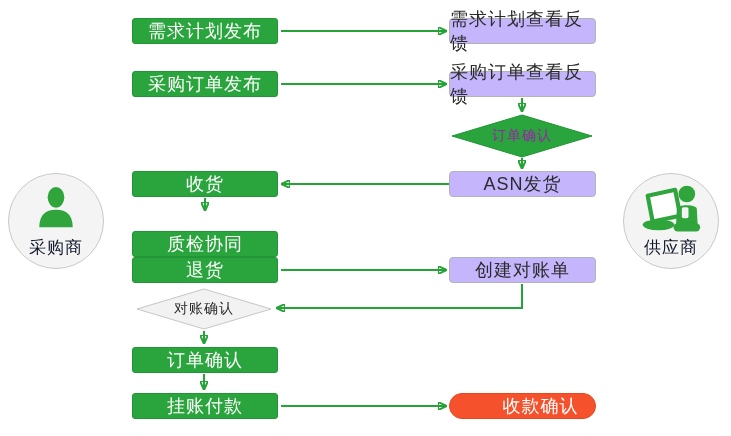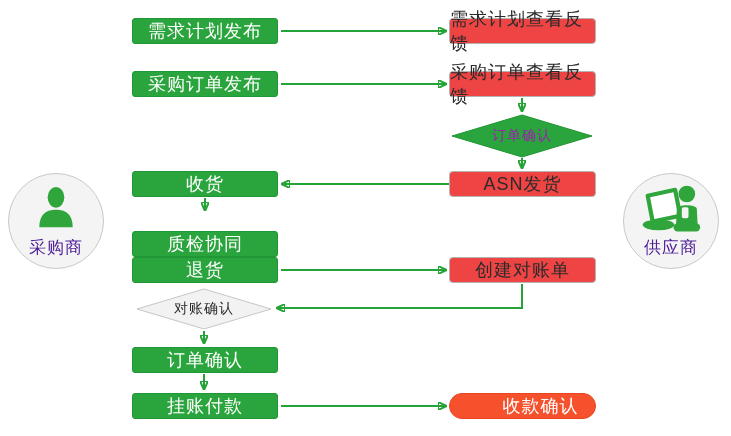--- a/index.html
+++ b/index.html
@@ -12,21 +12,21 @@
   #connectors path{fill:none;stroke:#24a336;stroke-width:2px;}
 
   
   .box{
     position:absolute;height:26px;display:flex;align-items:center;justify-content:center;
     font-size:18px;box-sizing:border-box;letter-spacing:1px;
   }
   .col-left{left:132px;width:146px;}
   .col-right{left:449px;width:147px;}
   .green-box{background:#2aa43c;border:1px solid #219634;border-radius:3px;color:#ffffff;}
-  .white-box{background:#ef4444;border:1px solid #b3b3b3;border-radius:4px;color:#2b2b2b;}
+  .white-box{background:#c4b5fd;border:1px solid #b3b3b3;border-radius:4px;color:#2b2b2b;}
   .red-box{background:#f4512c;border:1px solid #e8461f;border-radius:13px;color:#ffffff;padding-left:36px;}
 
   
   .diamond{position:absolute;}
   .diamond svg{position:absolute;left:0;top:0;display:block;}
   .diamond .dlabel{
     position:absolute;left:0;top:0;width:100%;height:100%;
     display:flex;align-items:center;justify-content:center;
     font-size:14px;letter-spacing:1px;
   }
@@ -36,21 +36,21 @@
   .diamond-gray .dlabel{color:#2b2b2b;}
 
   
   .actor{
     position:absolute;width:96px;height:96px;border-radius:50%;
     background:#f4f4f4;border:1px solid #c9c9c9;box-sizing:border-box;
     display:flex;flex-direction:column;align-items:center;
   }
   .actor .icon{margin-top:8px;height:52px;display:flex;align-items:flex-end;justify-content:center;}
   .actor .actor-label{
-    margin-top:2px;font-size:17px;color:#4c1d95;letter-spacing:1px;text-align:center;
+    margin-top:2px;font-size:17px;color:#0f172a;letter-spacing:1px;text-align:center;
   }
   .icon svg .g{fill:#2fa53c;}
 </style>
 </head>
 <body>
 
 <div id="stage">
 
   <svg id="connectors" viewBox="0 0 731 436" xmlns="http://www.w3.org/2000/svg">
     <defs>

